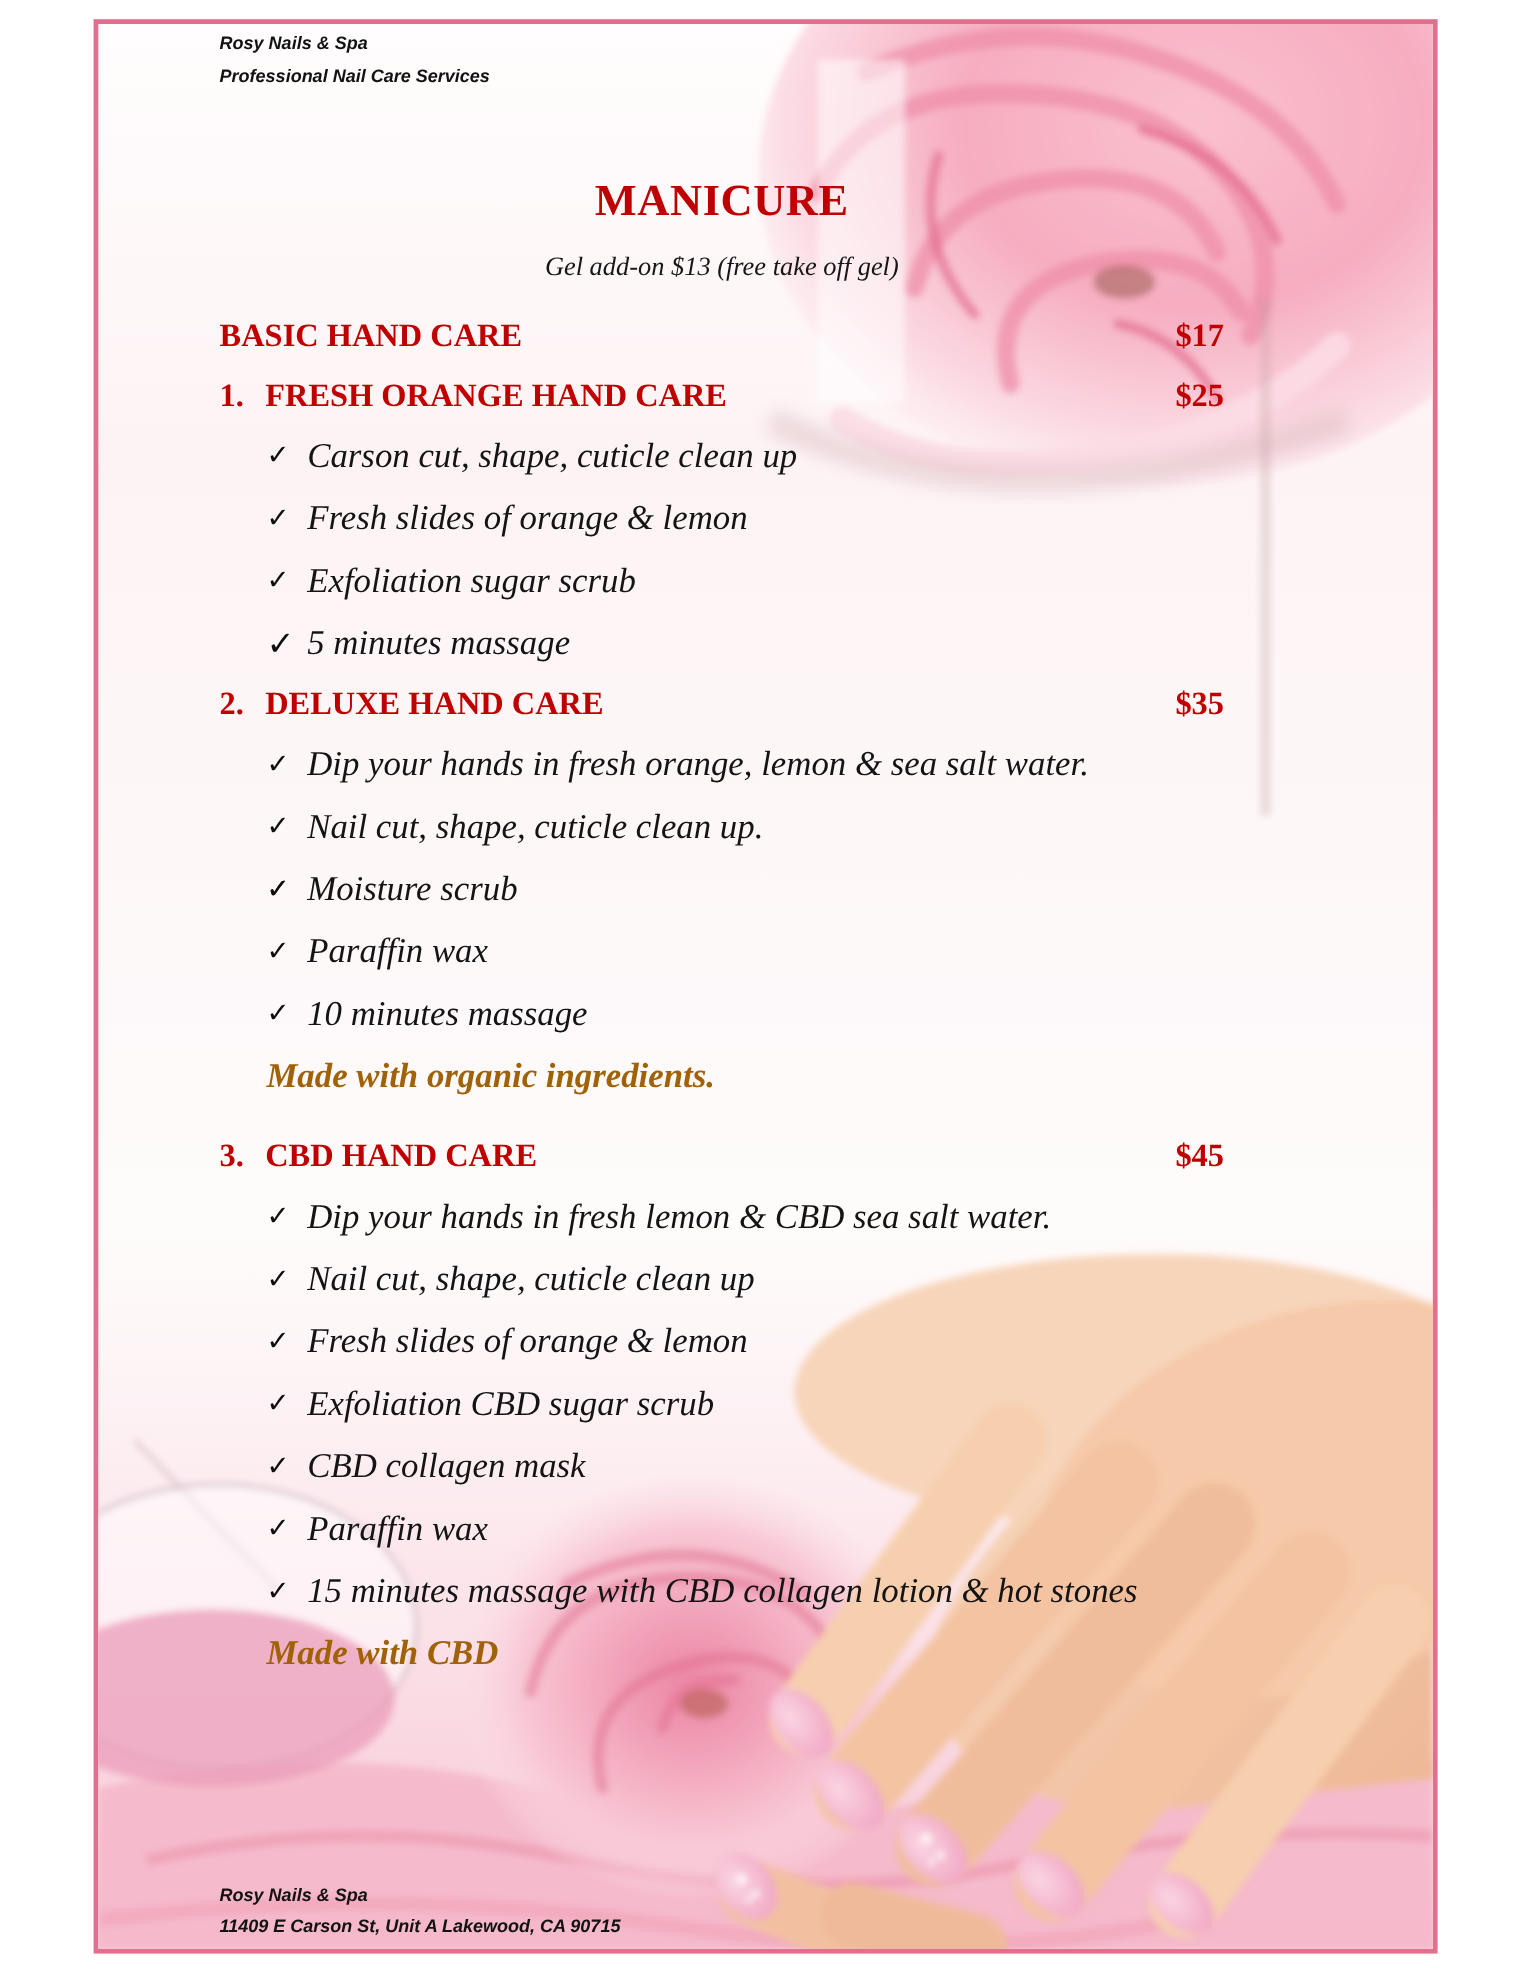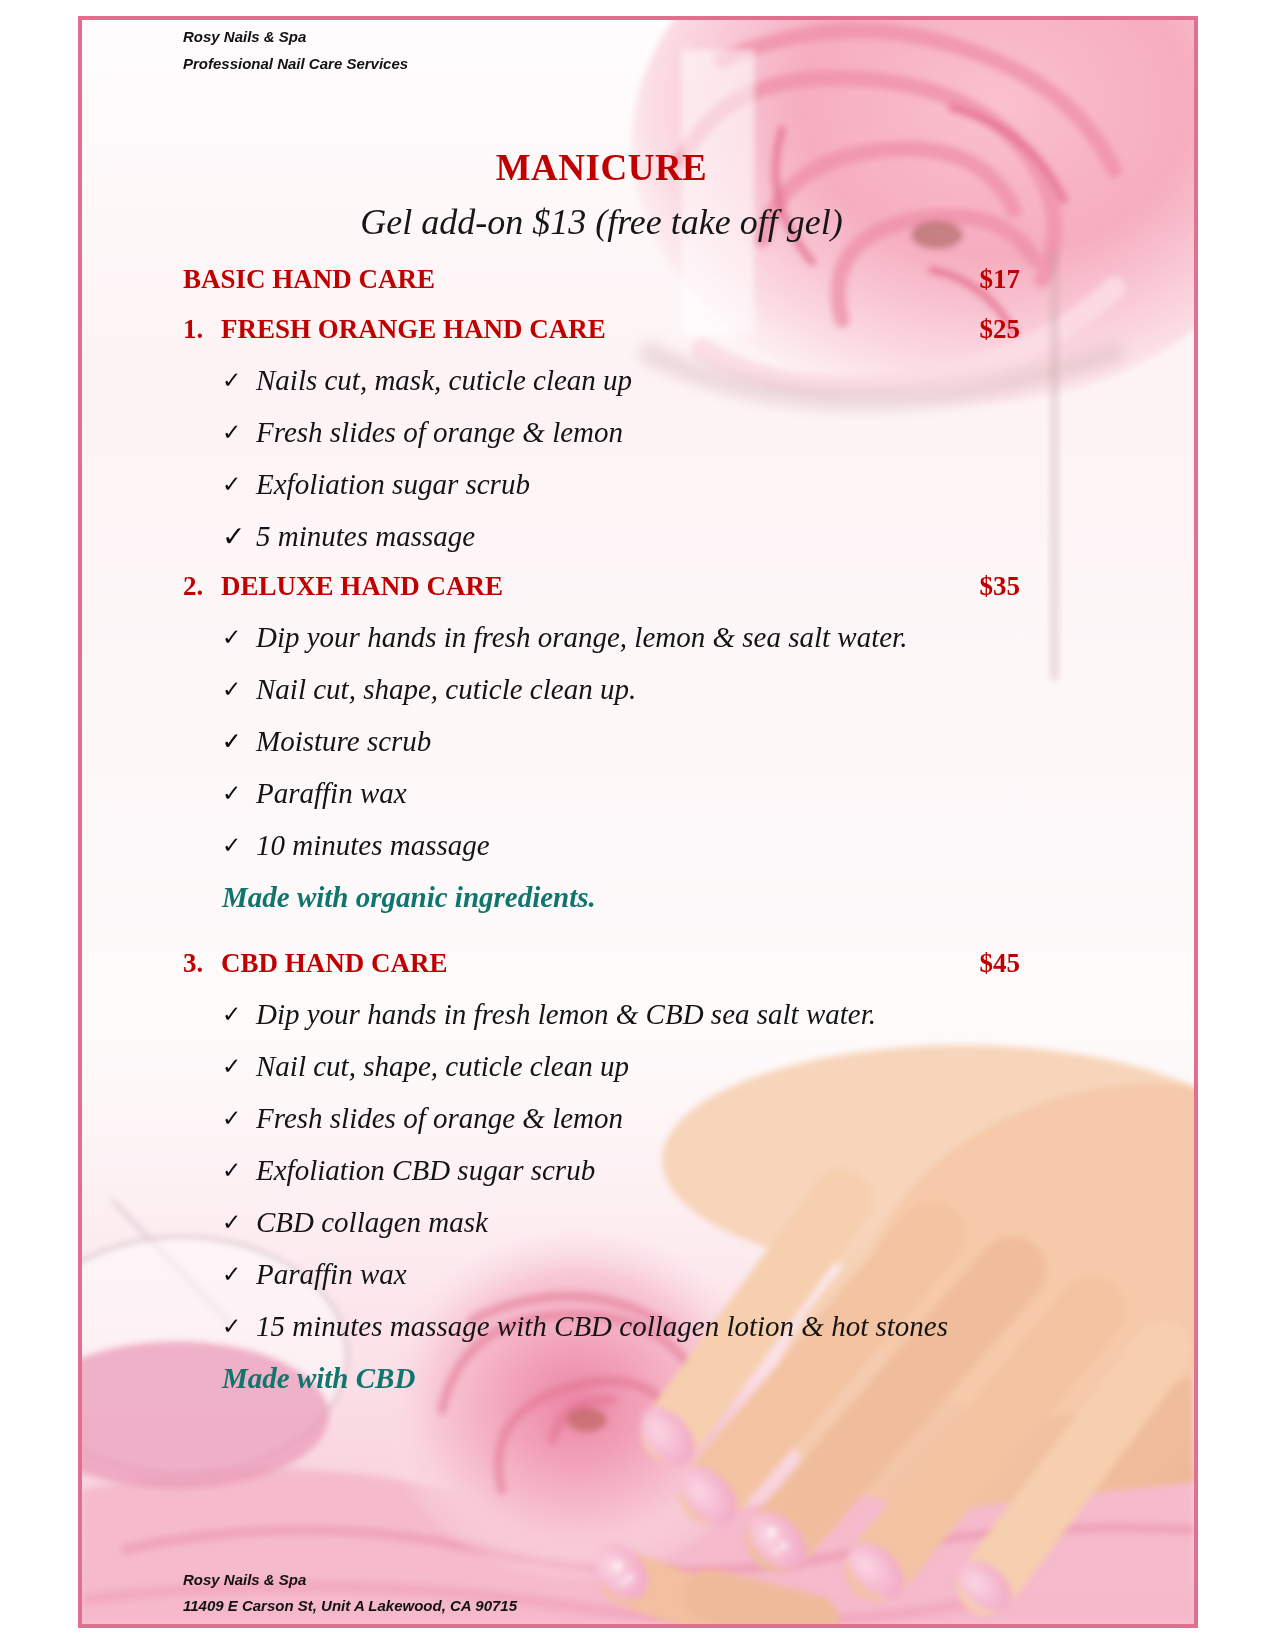--- a/index.html
+++ b/index.html
@@ -9,33 +9,33 @@
          box-sizing:border-box;border:4px solid #e0708d;
          box-shadow:inset 0 0 0 1px #f7cdd8;background:#fffdfd;padding-left:48px;}
   .bg{position:absolute;left:0;top:0;width:1112px;height:1604px;}
   .content{position:absolute;left:0;top:0;width:1112px;height:1604px;}
   .header{position:absolute;left:101px;top:3px;
           font-family:"Liberation Sans","DejaVu Sans",sans-serif;
           font-weight:bold;font-style:italic;font-size:15px;line-height:27px;color:#121212;}
   .column{position:absolute;left:101px;top:12px;width:837px;}
   .title{margin:115px 0 0;text-align:center;font-weight:bold;font-size:37px;line-height:41px;
          color:#c00000;letter-spacing:.5px;}
-  .subtitle{margin:17px 0 0;text-align:center;font-style:italic;font-size:36px;line-height:34px;color:#161616;}
+  .subtitle{margin:17px 0 0;text-align:center;font-style:italic;font-size:22px;line-height:34px;color:#161616;}
   .svc{display:flex;justify-content:space-between;align-items:center;
        font-weight:bold;font-size:27px;line-height:32px;color:#c00000;}
   .svc-num{display:inline-block;width:38px;}
   .mt24{margin-top:24px}.mt18{margin-top:18px}.mt26{margin-top:16px}.mt20{margin-top:32px}
   .items{margin:18px 0 0;padding:0 0 0 39px;list-style:none;}
   .items li{position:relative;padding-left:34px;margin-bottom:17px;
             font-style:italic;font-size:29px;line-height:35px;color:#141414;}
   .items li:last-child{margin-bottom:0;}
   .check{position:absolute;left:0;top:0;font-family:"DejaVu Sans",sans-serif;
          font-style:normal;font-size:23px;line-height:35px;color:#0e0e0e;}
   .s1 li:nth-child(4) .check{font-weight:bold;font-size:28px;}
-  .note{margin:17px 0 0 39px;font-weight:bold;font-style:italic;font-size:29px;line-height:35px;color:#0f766e;}
+  .note{margin:17px 0 0 39px;font-weight:bold;font-style:italic;font-size:29px;line-height:35px;color:#a16207;}
   .footer{position:absolute;left:101px;top:1547px;
           font-family:"Liberation Sans","DejaVu Sans",sans-serif;
           font-weight:bold;font-style:italic;font-size:15px;line-height:26px;color:#121212;}
 </style>
 </head>
 <body>
 
 <div class="page">
   <div class="frame">
 
@@ -170,21 +170,21 @@
         <div class="svc mt24">
           <span>BASIC HAND CARE</span>
           <span>$17</span>
         </div>
 
         <div class="svc mt18">
           <span><span class="svc-num">1.</span><span>FRESH ORANGE HAND CARE</span></span>
           <span>$25</span>
         </div>
         <ul class="items s1">
-          <li><span class="check">✓</span><span>Nails cut, mask, cuticle clean up</span></li>
+          <li><span class="check">✓</span><span>Carson cut, shape, cuticle clean up</span></li>
           <li><span class="check">✓</span><span>Fresh slides of orange &amp; lemon</span></li>
           <li><span class="check">✓</span><span>Exfoliation sugar scrub</span></li>
           <li><span class="check">✓</span><span>5 minutes massage</span></li>
         </ul>
 
         <div class="svc mt26">
           <span><span class="svc-num">2.</span><span>DELUXE HAND CARE</span></span>
           <span>$35</span>
         </div>
         <ul class="items">

